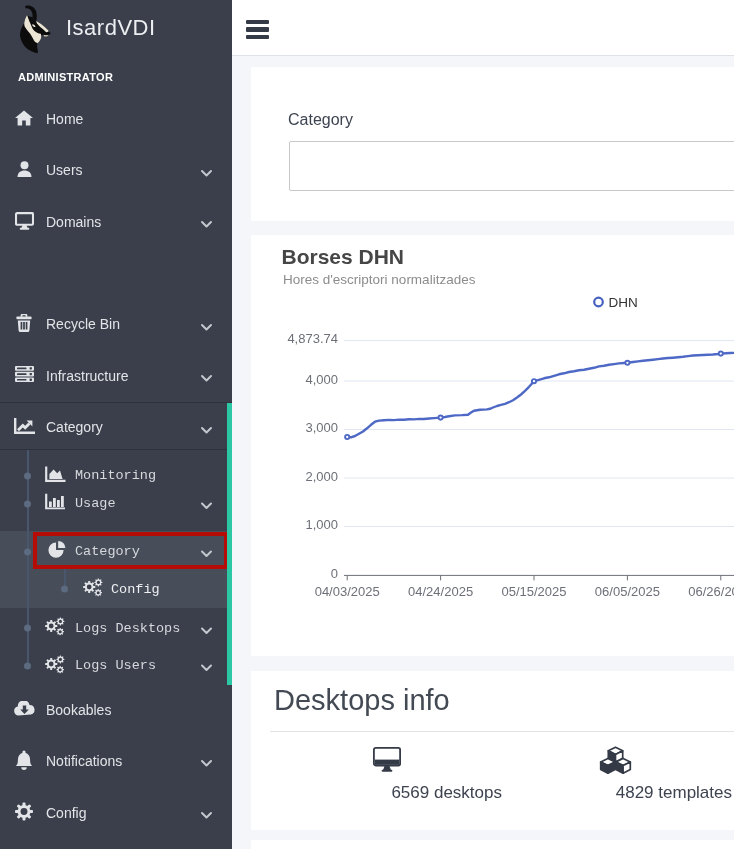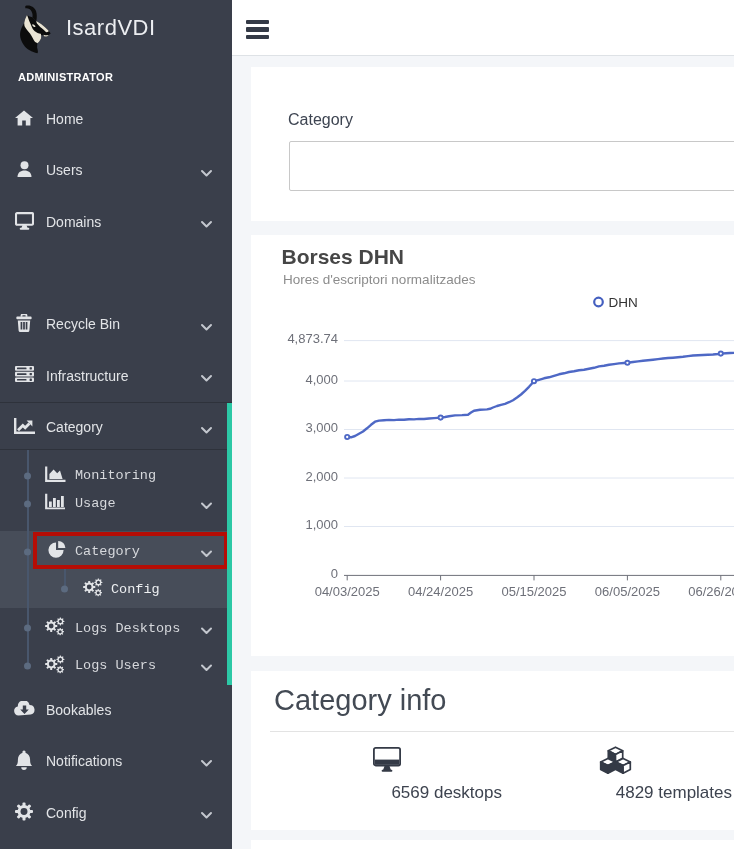--- a/index.html
+++ b/index.html
@@ -381,21 +381,21 @@
         <path d="M96.2 205.0 L100.0 205.3 L104.0 204.0 L108.0 201.8 L112.0 199.5 L116.0 196.3 L120.0 192.8 L124.0 189.7 L128.0 188.6 L133.0 188.2 L138.0 187.9 L143.0 188.1 L148.0 187.6 L153.0 187.8 L158.0 187.2 L163.0 187.4 L168.0 186.9 L173.0 187.0 L178.0 186.5 L183.0 186.1 L189.6 185.6 L194.0 185.0 L198.0 184.3 L204.0 183.4 L211.0 183.1 L217.0 182.7 L220.0 180.6 L223.0 178.7 L229.0 177.7 L236.0 177.4 L239.0 176.8 L242.0 175.5 L246.0 174.0 L250.0 172.8 L254.0 171.8 L258.0 170.2 L262.0 168.2 L266.0 165.5 L270.0 162.5 L274.0 158.8 L278.0 154.8 L281.0 151.5 L283.0 149.2 L288.0 147.8 L293.0 146.3 L298.0 145.3 L303.0 143.8 L308.0 142.3 L313.0 141.3 L318.0 140.0 L323.0 139.3 L328.0 138.3 L333.0 137.8 L338.0 136.8 L343.0 135.8 L348.0 134.4 L353.0 133.8 L358.0 132.8 L363.0 132.1 L368.0 131.4 L373.0 131.0 L376.4 130.8 L382.0 130.0 L387.0 129.4 L392.0 128.8 L397.0 128.3 L402.0 127.7 L407.0 127.1 L412.0 126.5 L417.0 126.0 L422.0 125.7 L427.0 125.3 L432.0 124.8 L437.0 124.1 L442.0 123.5 L447.0 123.2 L452.0 123.0 L457.0 122.8 L462.0 122.5 L467.0 122.0 L469.8 121.6 L475.0 121.2 L479.0 121.0 L485.0 120.8 L491.0 120.7" fill="none" stroke="#4e68c5" stroke-width="2.4" stroke-linejoin="round"></path>
         <circle cx="96.2" cy="205.0" r="2.1" fill="#fff" stroke="#4e68c5" stroke-width="1.9"></circle>
         <circle cx="189.6" cy="185.6" r="2.1" fill="#fff" stroke="#4e68c5" stroke-width="1.9"></circle>
         <circle cx="283.0" cy="149.2" r="2.1" fill="#fff" stroke="#4e68c5" stroke-width="1.9"></circle>
         <circle cx="376.4" cy="130.8" r="2.1" fill="#fff" stroke="#4e68c5" stroke-width="1.9"></circle>
         <circle cx="469.8" cy="121.6" r="2.1" fill="#fff" stroke="#4e68c5" stroke-width="1.9"></circle>
       </svg>
     </div>
 
 <div class="card" id="card3">
-  <h2>Category info</h2>
+  <h2>Desktops info</h2>
   <div class="hr"></div>
   <div class="rcol" style="left:21px">
     <div class="icon">
           <svg width="28" height="26" viewBox="0 0 28 26">
             <rect x="0.9" y="0.9" width="26.2" height="17.6" rx="1.8" fill="none" stroke="#343a46" stroke-width="1.8"></rect>
             <rect x="1.8" y="12.6" width="24.4" height="5.2" fill="#343a46"></rect>
             <path d="M11.7 18.5 L10 23.2 H18 L16.3 18.5 Z" fill="#343a46"></path>
             <rect x="8.7" y="22.7" width="10.6" height="2.1" rx="0.8" fill="#343a46"></rect>
           </svg>
         </div>

